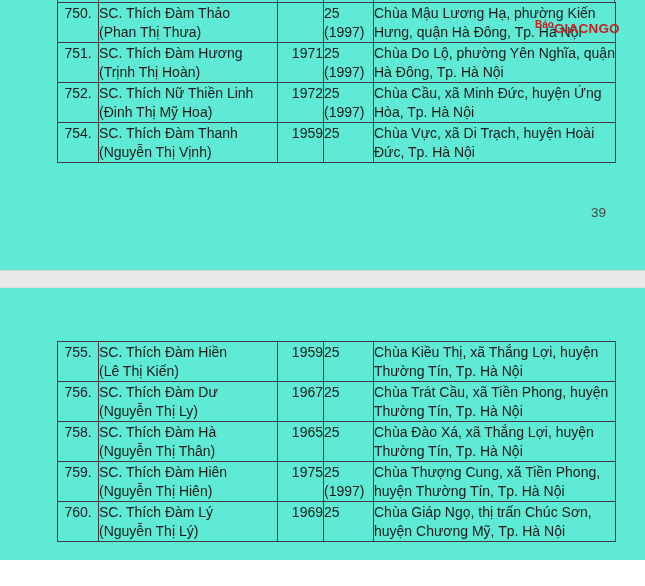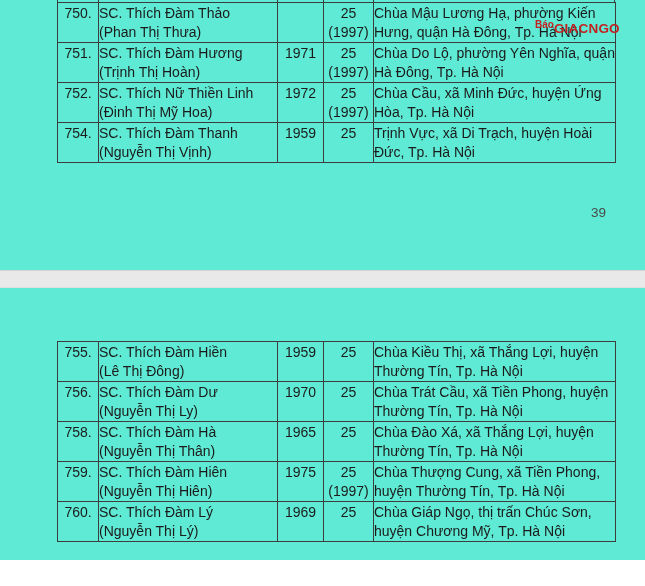--- a/index.html
+++ b/index.html
@@ -8,22 +8,22 @@
   
   .sep-band{position:absolute;left:0;top:270px;width:645px;height:16px;background:#e9e9e9;
             border-top:1px solid #d4d4d4;border-bottom:1px solid #e0e0e0;}
   
   table.doc{position:absolute;left:57px;border-collapse:collapse;table-layout:fixed;width:558px;}
   table.doc td{border:1px solid #3d3d3d;vertical-align:top;font-size:14px;line-height:19px;
                padding:1px 0 0 0;overflow:hidden;white-space:nowrap;}
   table.doc tr{height:40px;}
   td.no{text-align:center;}
   td.nm{padding-left:7px;}
-  td.yr{text-align:center;}
-  td.ct{text-align:center;}
+  td.yr{text-align:right;}
+  td.ct{}
   td.ad{padding-left:8px;}
   #table1{top:2px;}
   #table2{top:341px;}
   .pagenum{position:absolute;left:570px;top:205px;width:36px;text-align:right;
            font-size:13.5px;color:#4a4a4a;}
   
   .wm{position:absolute;left:527px;top:19px;white-space:nowrap;color:#c51f1f;}
   .wm .wm-prefix{font-size:10px;font-weight:bold;vertical-align:5px;letter-spacing:0;padding-left:8px;}
   .wm .wm-brand{font-size:13.5px;font-weight:bold;letter-spacing:0.2px;margin-top:40px;}
   
@@ -105,21 +105,21 @@
         <td class="nm">
           <div>SC. Thích Đàm Thanh</div>
           <div>(Nguyễn Thị Vịnh)</div>
         </td>
         <td class="yr">1959</td>
         <td class="ct">
           <div>25</div>
           <div></div>
         </td>
         <td class="ad">
-          <div>Trịnh Vực, xã Di Trạch, huyện Hoài</div>
+          <div>Chùa Vực, xã Di Trạch, huyện Hoài</div>
           <div>Đức, Tp. Hà Nội</div>
         </td>
       </tr>
     </tbody>
   </table>
 
   <div class="wm"><span class="wm-prefix">Báo</span><span class="wm-brand">GIACNGO</span></div>
 
   <div class="pagenum">39</div>
 
@@ -131,39 +131,39 @@
         <col style="width:179px">
         <col style="width:46px">
         <col style="width:50px">
         <col style="width:242px">
       </colgroup>
     <tbody>
       <tr>
         <td class="no">755.</td>
         <td class="nm">
           <div>SC. Thích Đàm Hiền</div>
-          <div>(Lê Thị Đông)</div>
+          <div>(Lê Thị Kiến)</div>
         </td>
         <td class="yr">1959</td>
         <td class="ct">
           <div>25</div>
           <div></div>
         </td>
         <td class="ad">
           <div>Chùa Kiều Thị, xã Thắng Lợi, huyện</div>
           <div>Thường Tín, Tp. Hà Nội</div>
         </td>
       </tr>
       <tr>
         <td class="no">756.</td>
         <td class="nm">
           <div>SC. Thích Đàm Dư</div>
           <div>(Nguyễn Thị Ly)</div>
         </td>
-        <td class="yr">1970</td>
+        <td class="yr">1967</td>
         <td class="ct">
           <div>25</div>
           <div></div>
         </td>
         <td class="ad">
           <div>Chùa Trát Cầu, xã Tiền Phong, huyện</div>
           <div>Thường Tín, Tp. Hà Nội</div>
         </td>
       </tr>
       <tr>

